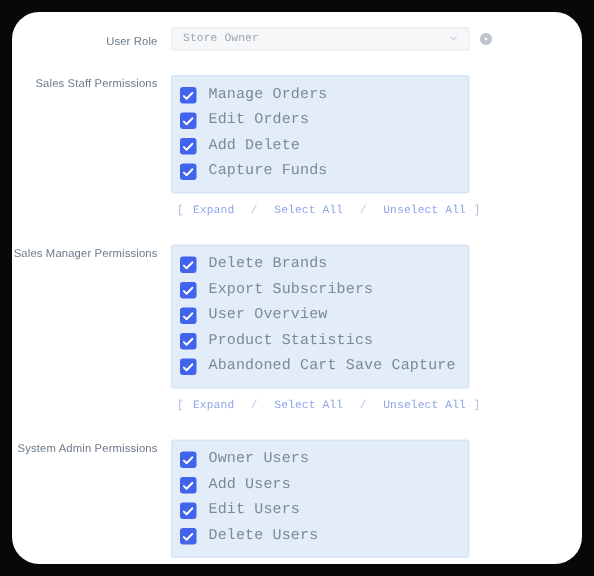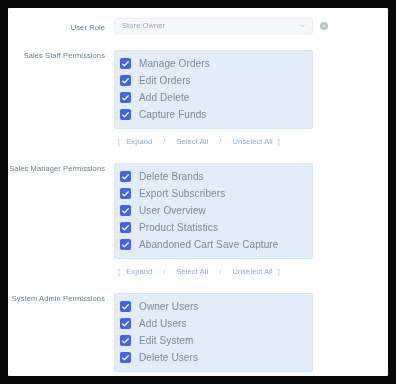--- a/index.html
+++ b/index.html
@@ -21,21 +21,21 @@
     background: #080808;
     overflow: hidden;
   }
   .card {
     position: absolute;
     left: 8px;
     top: 8px;
     right: 8px;
     bottom: 8px;
     background: #ffffff;
-    border-radius: 1px;
+    border-radius: 18px;
     overflow: hidden;
   }
   .card-inner {
     position: absolute;
     inset: 0;
     padding: 0;
   }
 
   
   .row {
@@ -50,20 +50,21 @@
     box-sizing: border-box;
     color: #6b7a87;
     font-size: 7.5px;
     letter-spacing: 0.1px;
     line-height: 12px;
     white-space: nowrap;
   }
   .row-control {
     flex: 1 1 auto;
     min-width: 0;
+    font-family: Liberation Mono, monospace;
   }
 
   
   .userrole-row {
     margin-top: 10px;
   }
   .userrole-row .row-label {
     padding-top: 4px;
   }
   .select-wrap {
@@ -335,21 +336,21 @@
                     </svg>
                   </span>
                   <span class="perm-label">Add Users</span>
                 </div>
                 <div class="perm-item">
                   <span class="cbox">
                     <svg width="7" height="6" viewBox="0 0 7 6">
                       <path d="M0.6 3.1 L2.4 4.8 L6.3 0.8" fill="none" stroke="#ffffff" stroke-width="1.3" stroke-linecap="round" stroke-linejoin="round"></path>
                     </svg>
                   </span>
-                  <span class="perm-label">Edit System</span>
+                  <span class="perm-label">Edit Users</span>
                 </div>
                 <div class="perm-item">
                   <span class="cbox">
                     <svg width="7" height="6" viewBox="0 0 7 6">
                       <path d="M0.6 3.1 L2.4 4.8 L6.3 0.8" fill="none" stroke="#ffffff" stroke-width="1.3" stroke-linecap="round" stroke-linejoin="round"></path>
                     </svg>
                   </span>
                   <span class="perm-label">Delete Users</span>
                 </div>
               </div>

